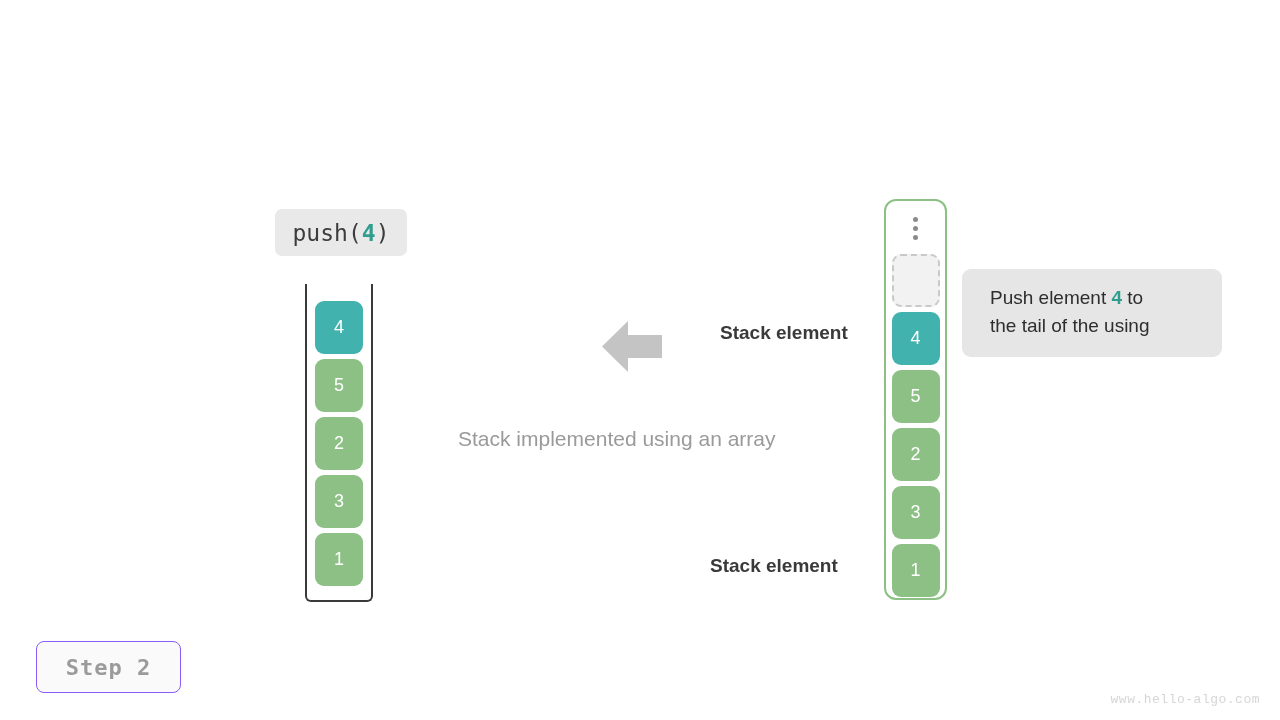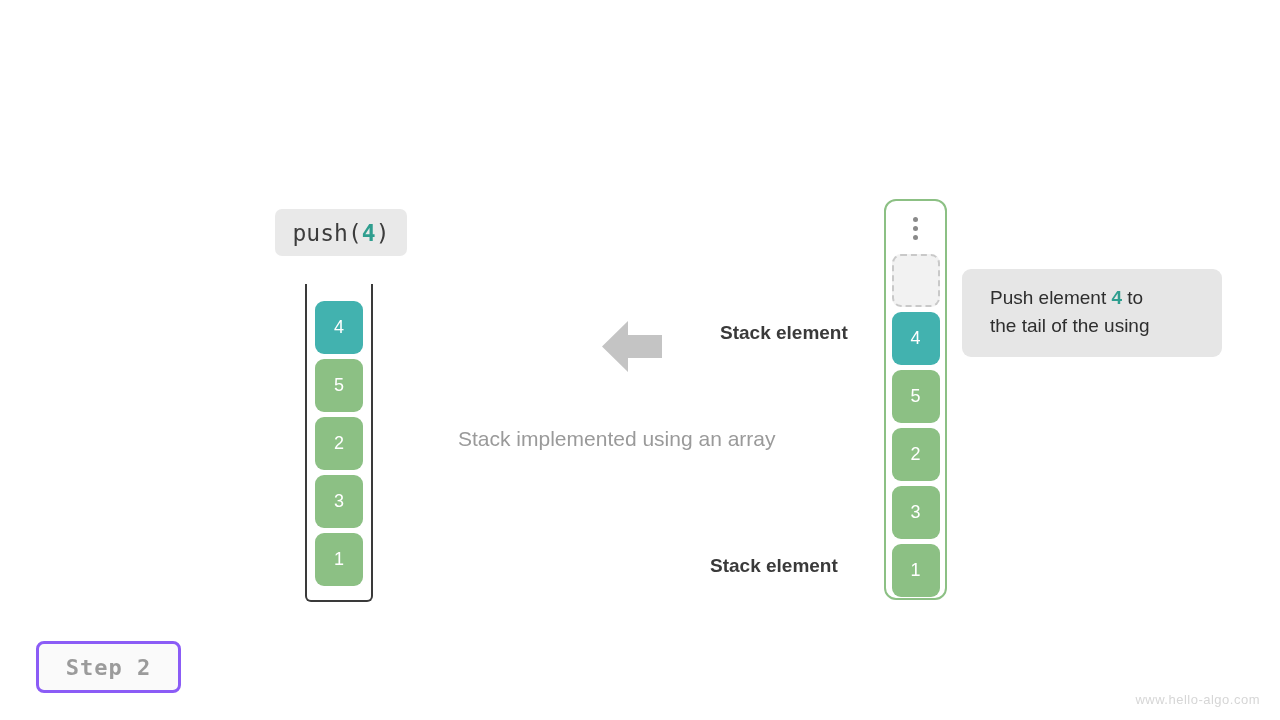--- a/index.html
+++ b/index.html
@@ -166,40 +166,40 @@
     white-space: nowrap;
   }
 
   
   .step-badge {
     position: absolute;
     left: 36px;
     top: 641px;
     width: 145px;
     height: 52px;
-    border: 3px solid #8b5cf6;
+    border: 1px solid #8b5cf6;
     border-radius: 8px;
     background: #fafafa;
     display: flex;
     align-items: center;
     justify-content: center;
     font-family: "DejaVu Sans Mono", monospace;
     font-size: 22px;
     font-weight: bold;
     color: #9b9b9b;
     letter-spacing: 1px;
     box-sizing: border-box;
   }
 
   
   .watermark {
     position: absolute;
     right: 20px;
     bottom: 13px;
-    font-family: Liberation Sans, sans-serif;
+    font-family: Liberation Mono, monospace;
     font-size: 13px;
     color: #d6d6d6;
     letter-spacing: 0.5px;
   }
 </style>
 </head>
 <body>
 
 <div class="op-label">
   <span>push(</span>

